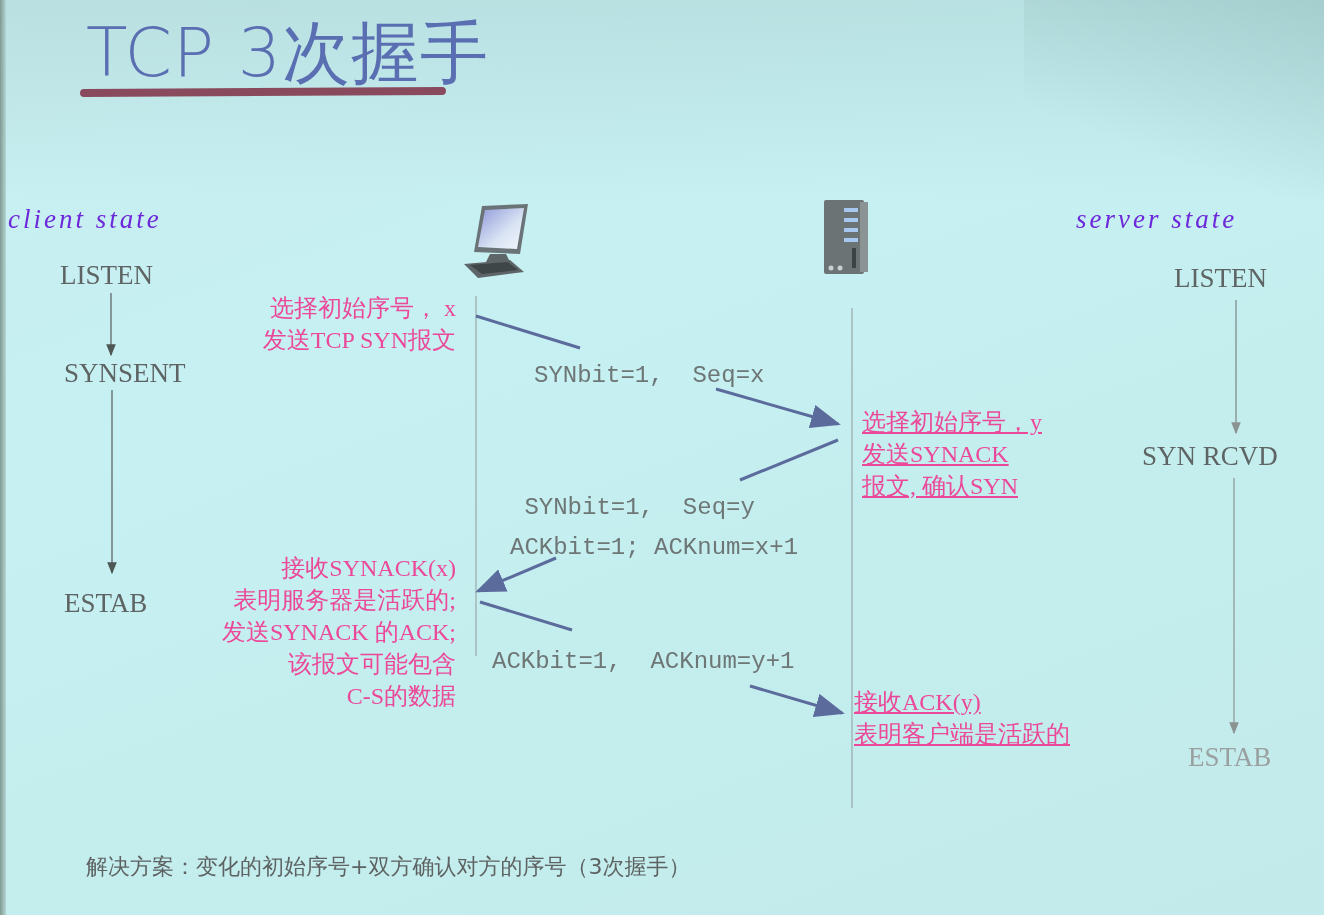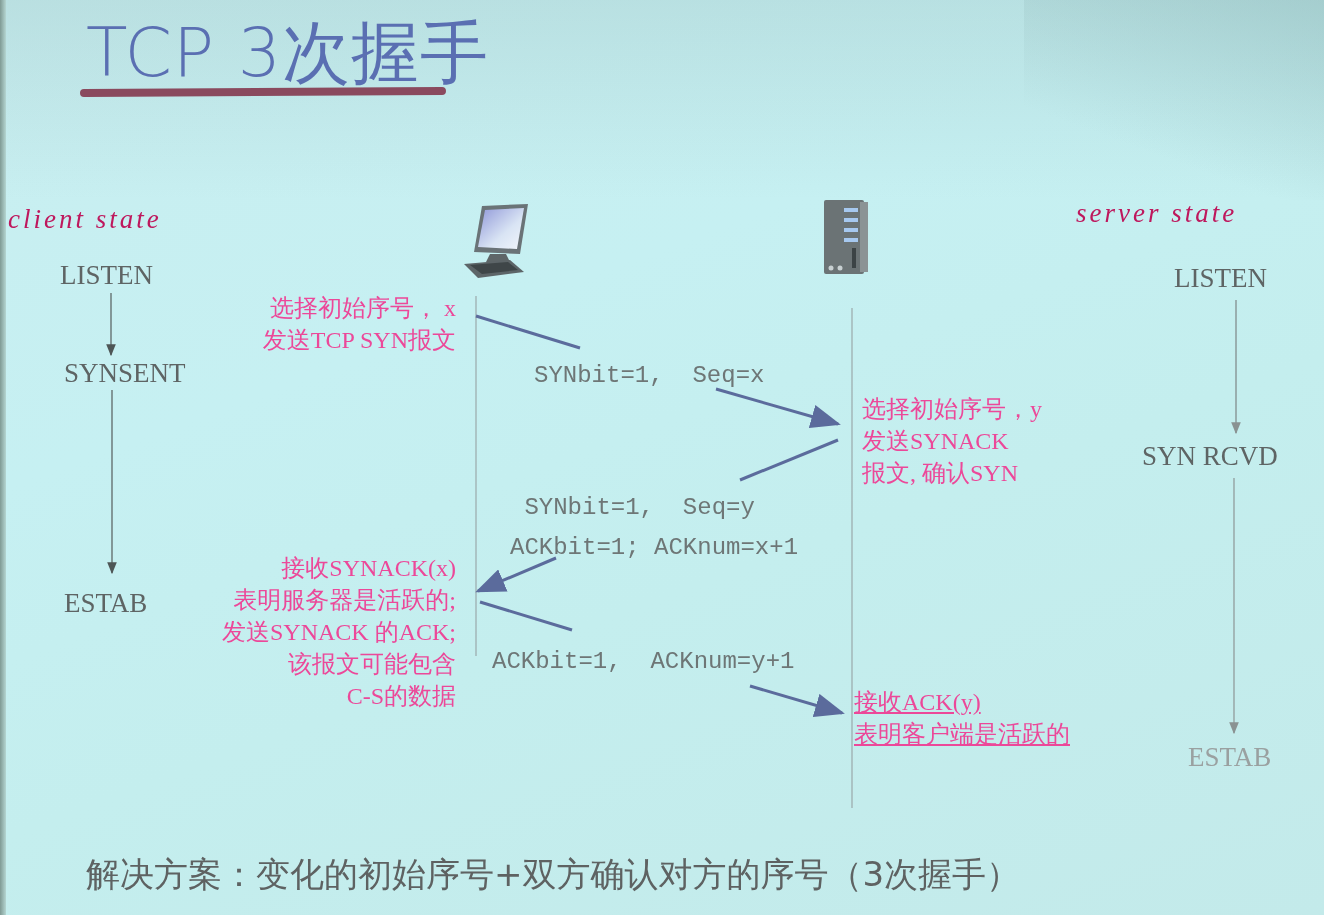--- a/index.html
+++ b/index.html
@@ -14,46 +14,46 @@
   .rightshade { position:absolute; right:0; top:0; width:300px; height:200px;
     background: linear-gradient(200deg, rgba(130,170,170,0.35) 0%, rgba(200,240,240,0) 70%); pointer-events:none; }
   .leftbar { position:absolute; left:0; top:0; width:6px; height:915px; background: linear-gradient(90deg,#7f9a94,#b5d6d2); }
 
   .title { position:absolute; left:86px; top:8px; font-family:"DejaVu Sans", sans-serif; font-size:68px;
     color:#5a6fb2; letter-spacing:1px; font-weight:300; }
   .title-underline { position:absolute; left:80px; top:88px; width:366px; height:8px; border-radius:4px;
     background:#8a4a5e; transform: rotate(-0.3deg); }
 
   .state-head { position:absolute; font-family:"Liberation Serif", serif; font-style:italic; font-size:27px;
-    color:#be185d; letter-spacing:3px; }
+    color:#6d28d9; letter-spacing:3px; }
   .state { position:absolute; font-family:"Liberation Serif", serif; font-size:27px; color:#5e6464; }
   .state.faded { color:#9aa0a0; }
 
   .note { position:absolute; font-family:"Liberation Serif","DejaVu Serif", serif; font-size:24px; color:#ec4899;
     line-height:32px; white-space:pre; }
   .note.right { text-align:right; }
   .msg { position:absolute; font-family:"Liberation Mono", "DejaVu Sans Mono", monospace; font-size:24px; color:#6e7676; white-space:pre; }
 
-  .footer { position:absolute; left:86px; top:852px; font-family:"DejaVu Sans", sans-serif; font-size:34px; color:#5e6262; }
+  .footer { position:absolute; left:86px; top:852px; font-family:"DejaVu Sans", sans-serif; font-size:22px; color:#5e6262; }
 
   svg.lines { position:absolute; left:0; top:0; width:1324px; height:915px; }
   .icon-wrap { position:absolute; }
 </style>
 </head>
 <body>
 
 <div class="topshade"></div>
 <div class="rightshade"></div>
 <div class="leftbar"></div>
 
 <div class="title">TCP  3次握手</div>
 <div class="title-underline"></div>
 
 <div class="state-head" style="left:8px; top:204px;">client state</div>
-<div class="state-head" style="left:1076px; top:198px;">server state</div>
+<div class="state-head" style="left:1076px; top:204px;">server state</div>
 
 <div class="state" style="left:60px; top:260px;">LISTEN</div>
 <div class="state" style="left:64px; top:358px;">SYNSENT</div>
 <div class="state" style="left:64px; top:588px;">ESTAB</div>
 
 <div class="state" style="left:1174px; top:263px;">LISTEN</div>
 <div class="state" style="left:1142px; top:441px;">SYN RCVD</div>
 <div class="state faded" style="left:1188px; top:742px;">ESTAB</div>
 
 <div class="icon-wrap" style="left:460px; top:202px;">
@@ -123,19 +123,19 @@
 ACKbit=1; ACKnum=x+1</div>
 <div class="msg" style="left:492px; top:648px;">ACKbit=1,  ACKnum=y+1</div>
 
 <div class="note right" style="left:210px; top:292px; width:246px;">选择初始序号， x
 发送TCP SYN报文</div>
 <div class="note right" style="left:150px; top:552px; width:306px;">接收SYNACK(x)
 表明服务器是活跃的;
 发送SYNACK 的ACK;
 该报文可能包含
 C-S的数据</div>
-<div class="note" style="left:862px; top:393px;">选择初始序号，y
+<div class="note" style="left:862px; top:406px;text-decoration:underline;">选择初始序号，y
 发送SYNACK
 报文, 确认SYN</div>
 <div class="note" style="left:854px; top:686px;text-decoration:underline;">接收ACK(y)
 表明客户端是活跃的</div>
 
 <div class="footer">解决方案：变化的初始序号+双方确认对方的序号（3次握手）</div>
 
 </body></html>

